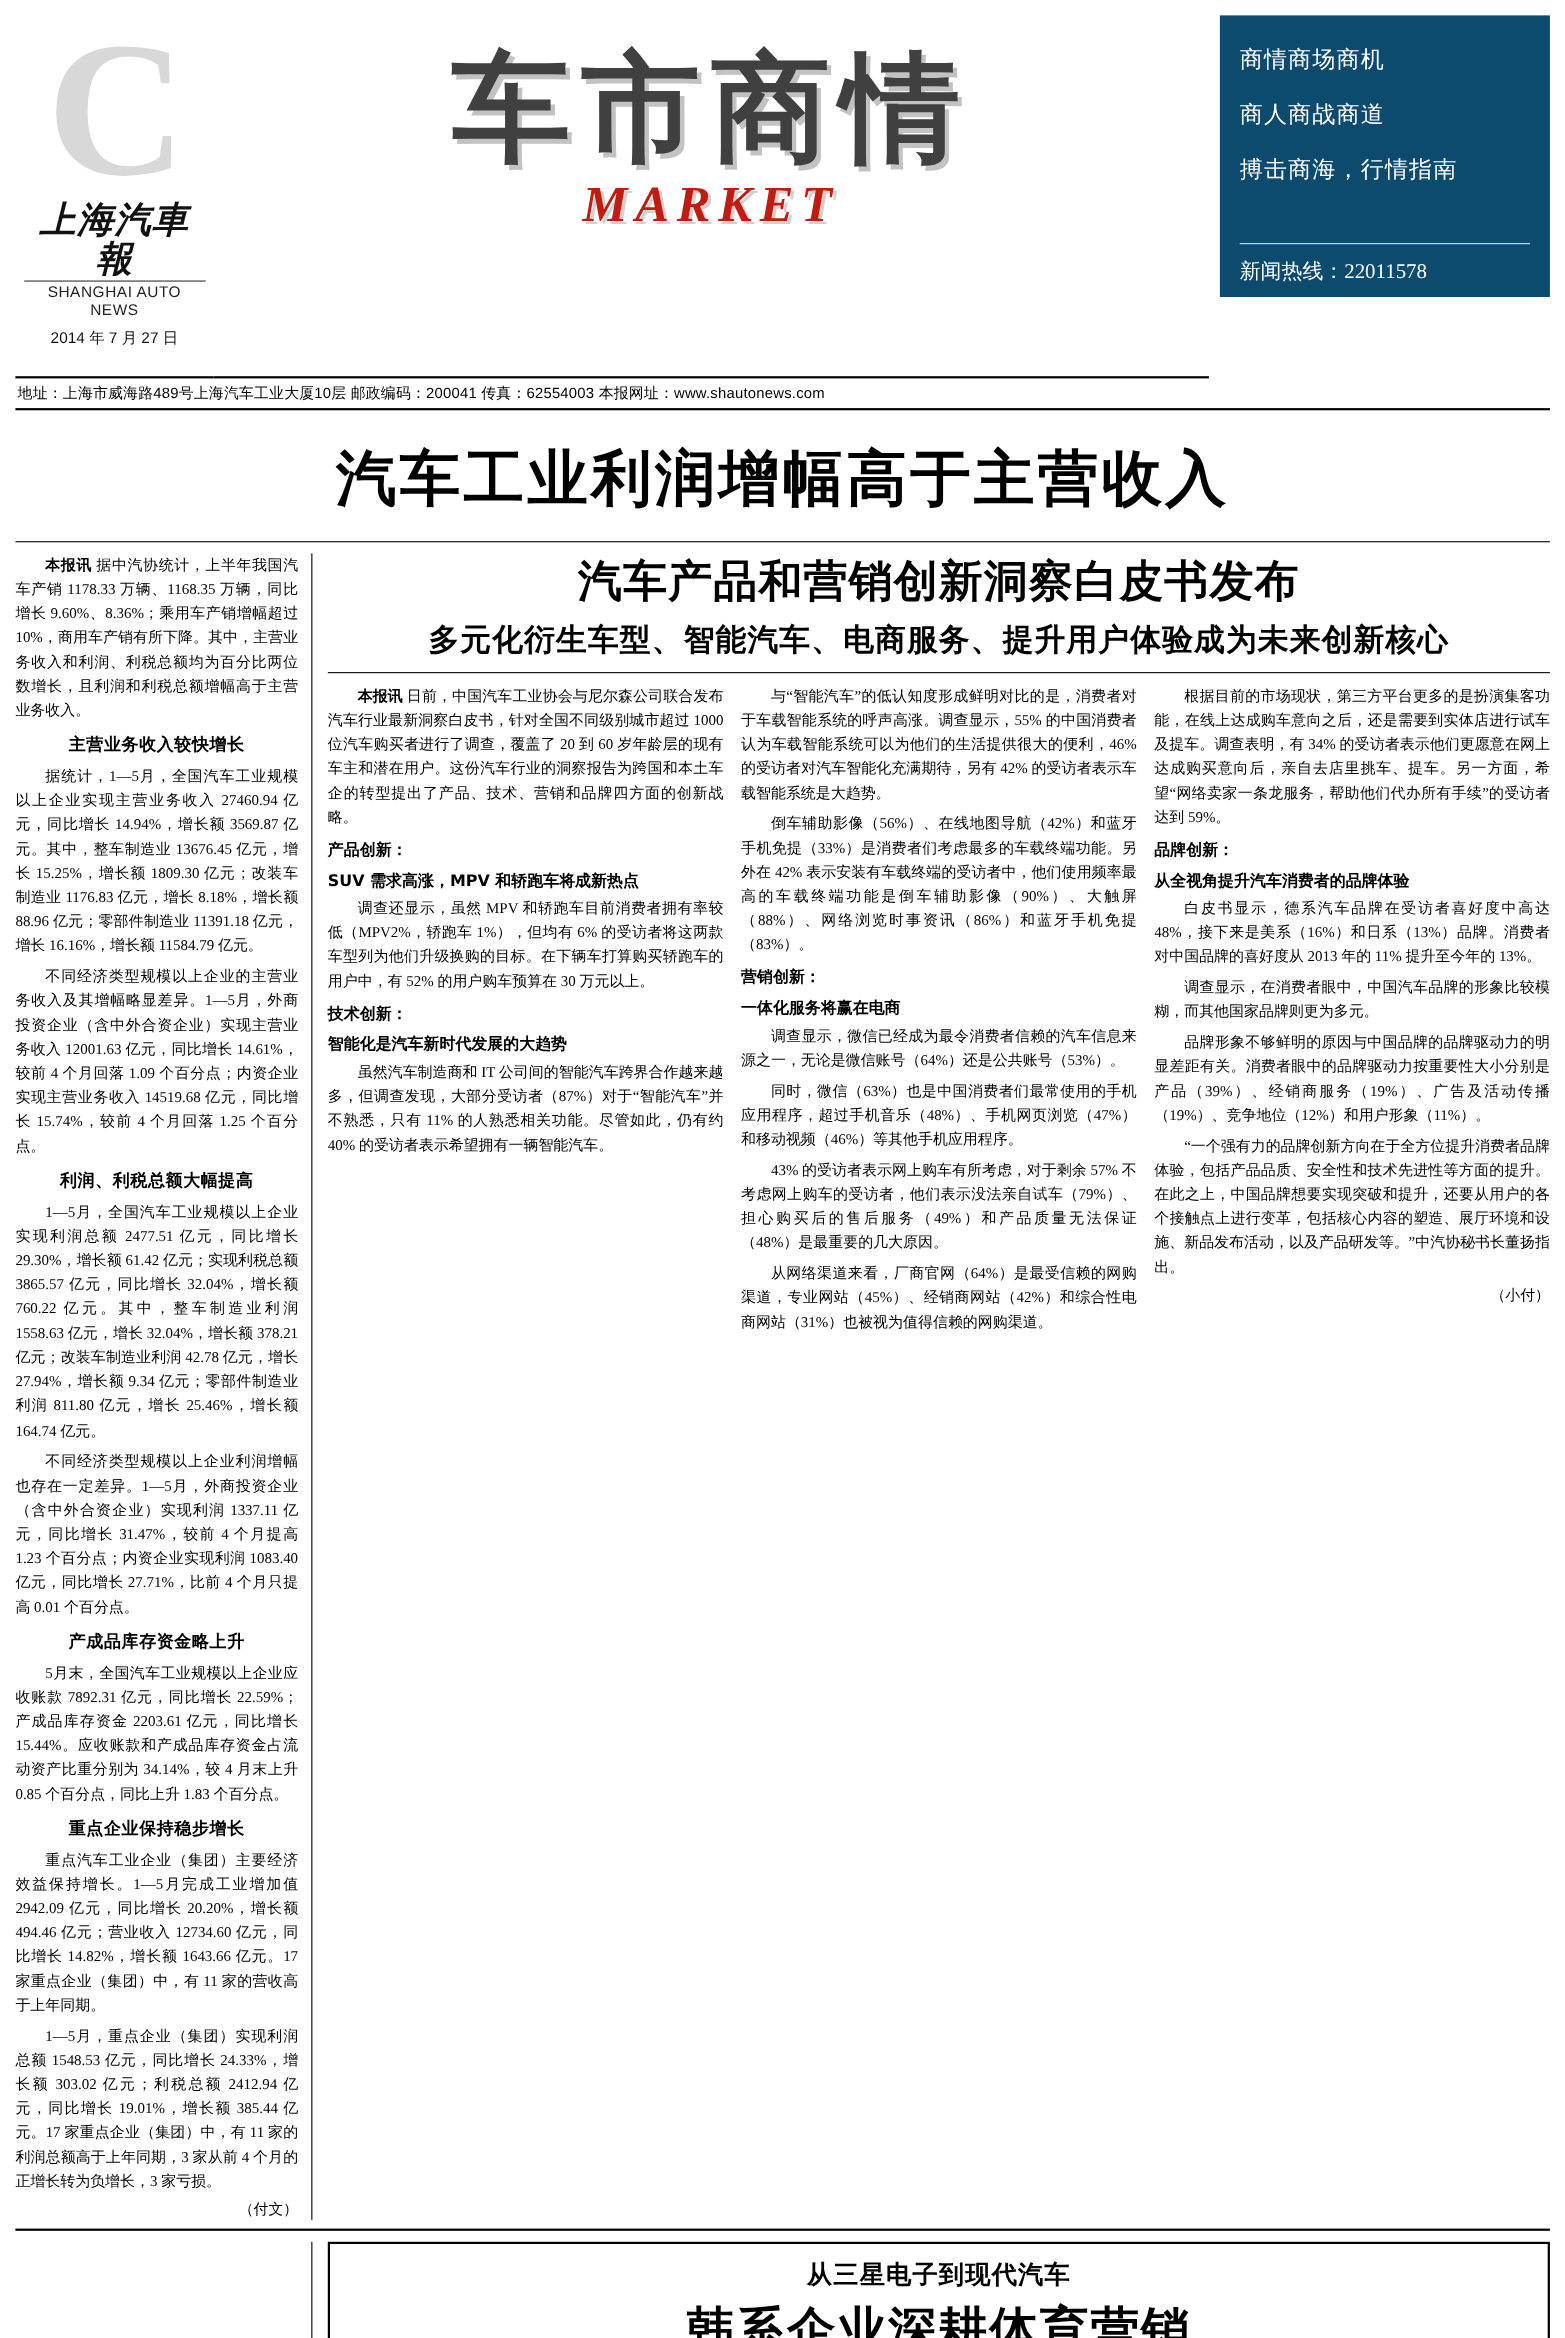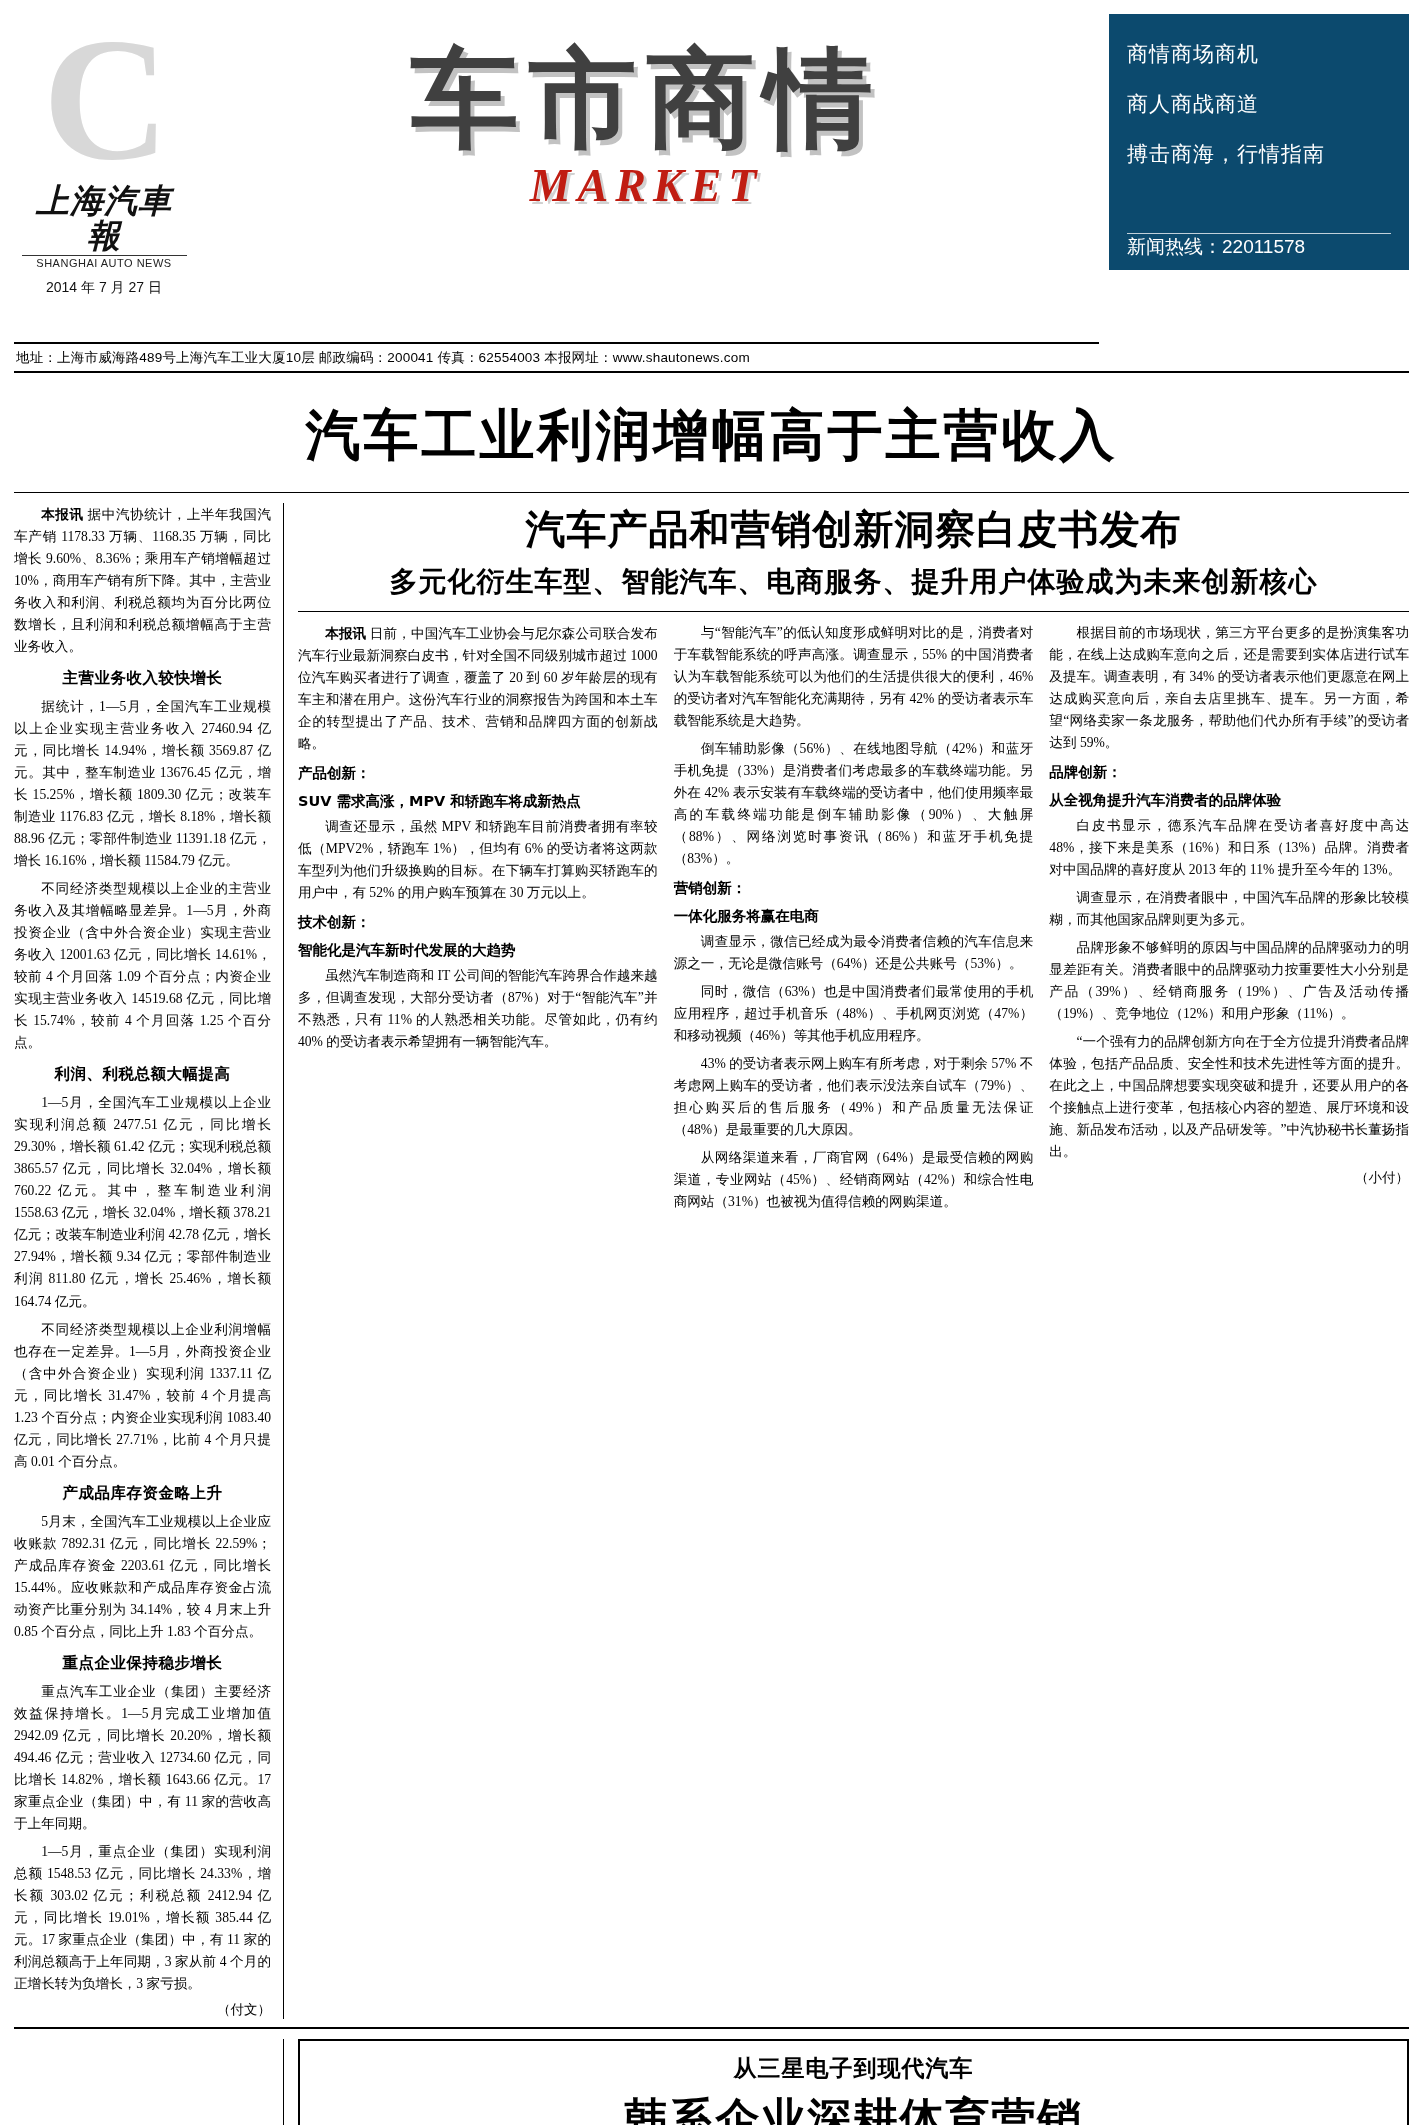--- a/index.html
+++ b/index.html
@@ -53,21 +53,21 @@
   .sh-logo .cn {
     font-family: "Liberation Serif", serif;
     font-size: 33px;
     font-weight: 700;
     color: #111;
     letter-spacing: 1px;
     font-style: italic;
     line-height: 1.05;
   }
   .sh-logo .en {
-    font-size: 11px;
+    font-size: 14px;
     letter-spacing: 0.5px;
     color: #222;
     font-family: "Liberation Sans", sans-serif;
     border-top: 1px solid #333;
     padding-top: 1px;
     margin-top: 1px;
   }
   .mast-date {
     font-size: 14px;
     margin-top: 10px;
@@ -117,23 +117,24 @@
     height: 256px;
   }
   .slogan-line {
     font-family: "Liberation Sans", sans-serif;
     font-size: 21px;
     letter-spacing: 1px;
     margin-bottom: 22px;
     color: #fff;
   }
   .hotline {
-    font-family: Liberation Sans, sans-serif;
+    font-family: Liberation Serif, serif;
     font-size: 19px;
     border-top: 1px solid rgba(255,255,255,0.75);
+    padding-top: 12px;
     margin-top: 10px;
   }
 
   .addr-bar {
     border-bottom: 2px solid #000;
     font-size: 13.5px;
     font-family: "Liberation Sans", sans-serif;
     padding: 5px 2px 4px 2px;
     letter-spacing: 0.2px;
   }

